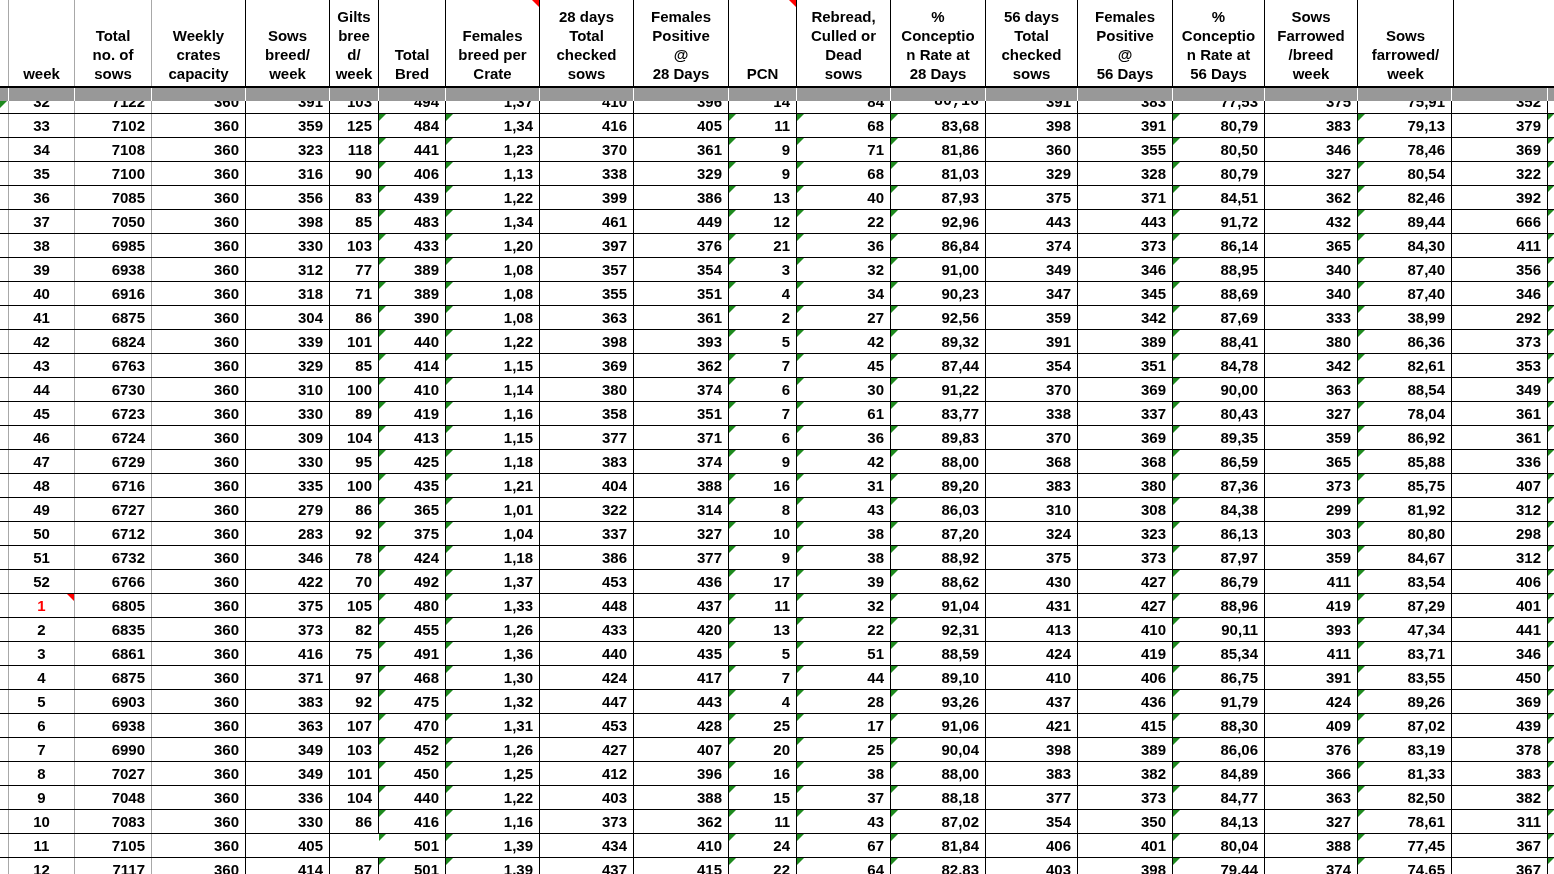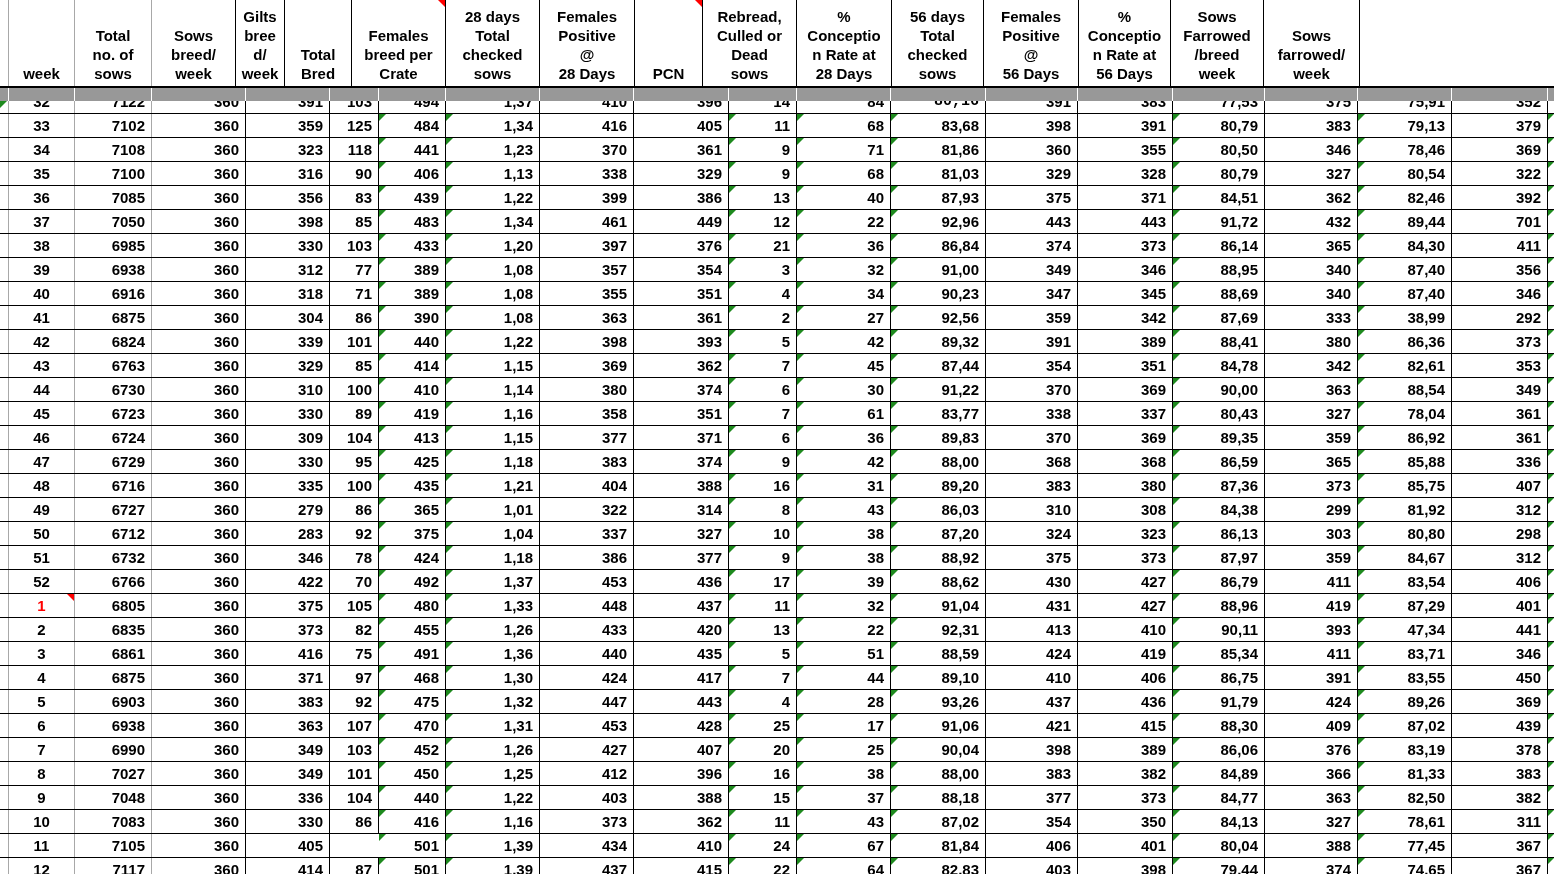--- a/index.html
+++ b/index.html
@@ -65,20 +65,23 @@
 </head>
 <body>
 
 <div class="sheet" style="--err-green: #1e8a1e; --note-red: #ff0000; --band: #989898; --grid-gray: #a8a8a8;">
   <div class="row header-row">
       <div class="cell c-sliver g" style="width: 9px;"></div>
       <div class="cell c-week g" style="width: 66px;"><span class="t">week</span></div>
       <div class="cell c-total_sows g" style="width: 77px;"><span class="t">Total
 no. of
 sows</span></div>
+      <div class="cell c-weekly_crates" style="width: 94px;"><span class="t">Weekly
+crates
+capacity</span></div>
       <div class="cell c-sows_breed_week" style="width: 84px;"><span class="t">Sows
 breed/
 week</span></div>
       <div class="cell c-gilts_breed_week" style="width: 49px;"><span class="t">Gilts
 bree
 d/
 week</span></div>
       <div class="cell c-total_bred" style="width: 67px;"><span class="t">Total
 Bred</span></div>
       <div class="cell c-females_breed_per_crate" style="width: 94px;"><span class="t">Females
@@ -313,21 +316,21 @@
         <div class="cell c-checked_28" style="width: 94px;"><span class="t">461</span></div>
         <div class="cell c-positive_28" style="width: 95px;"><span class="t">449</span></div>
         <div class="cell c-pcn" style="width: 68px;"><span class="t">12</span><i class="err"></i></div>
         <div class="cell c-rebread_culled_dead" style="width: 94px;"><span class="t">22</span><i class="err"></i></div>
         <div class="cell c-conception_28" style="width: 95px;"><span class="t">92,96</span><i class="err"></i></div>
         <div class="cell c-checked_56" style="width: 92px;"><span class="t">443</span></div>
         <div class="cell c-positive_56" style="width: 95px;"><span class="t">443</span></div>
         <div class="cell c-conception_56" style="width: 92px;"><span class="t">91,72</span><i class="err"></i></div>
         <div class="cell c-sows_farrowed_breed" style="width: 93px;"><span class="t">432</span></div>
         <div class="cell c-farrowing_rate" style="width: 94px;"><span class="t">89,44</span><i class="err"></i></div>
-        <div class="cell c-sows_farrowed_week" style="width: 96px;"><span class="t">701</span></div>
+        <div class="cell c-sows_farrowed_week" style="width: 96px;"><span class="t">666</span></div>
         <div class="cell c-edge last" style="width: 6px;">
           <i class="err"></i>
         </div>
       </div>
       <div class="row data-row">
         <div class="cell c-sliver g" style="width: 9px;"></div>
         <div class="cell c-week g" style="width: 66px;"><span class="t">38</span></div>
         <div class="cell c-total_sows g" style="width: 77px;"><span class="t">6985</span></div>
         <div class="cell c-weekly_crates" style="width: 94px;"><span class="t">360</span></div>
         <div class="cell c-sows_breed_week" style="width: 84px;"><span class="t">330</span></div>

